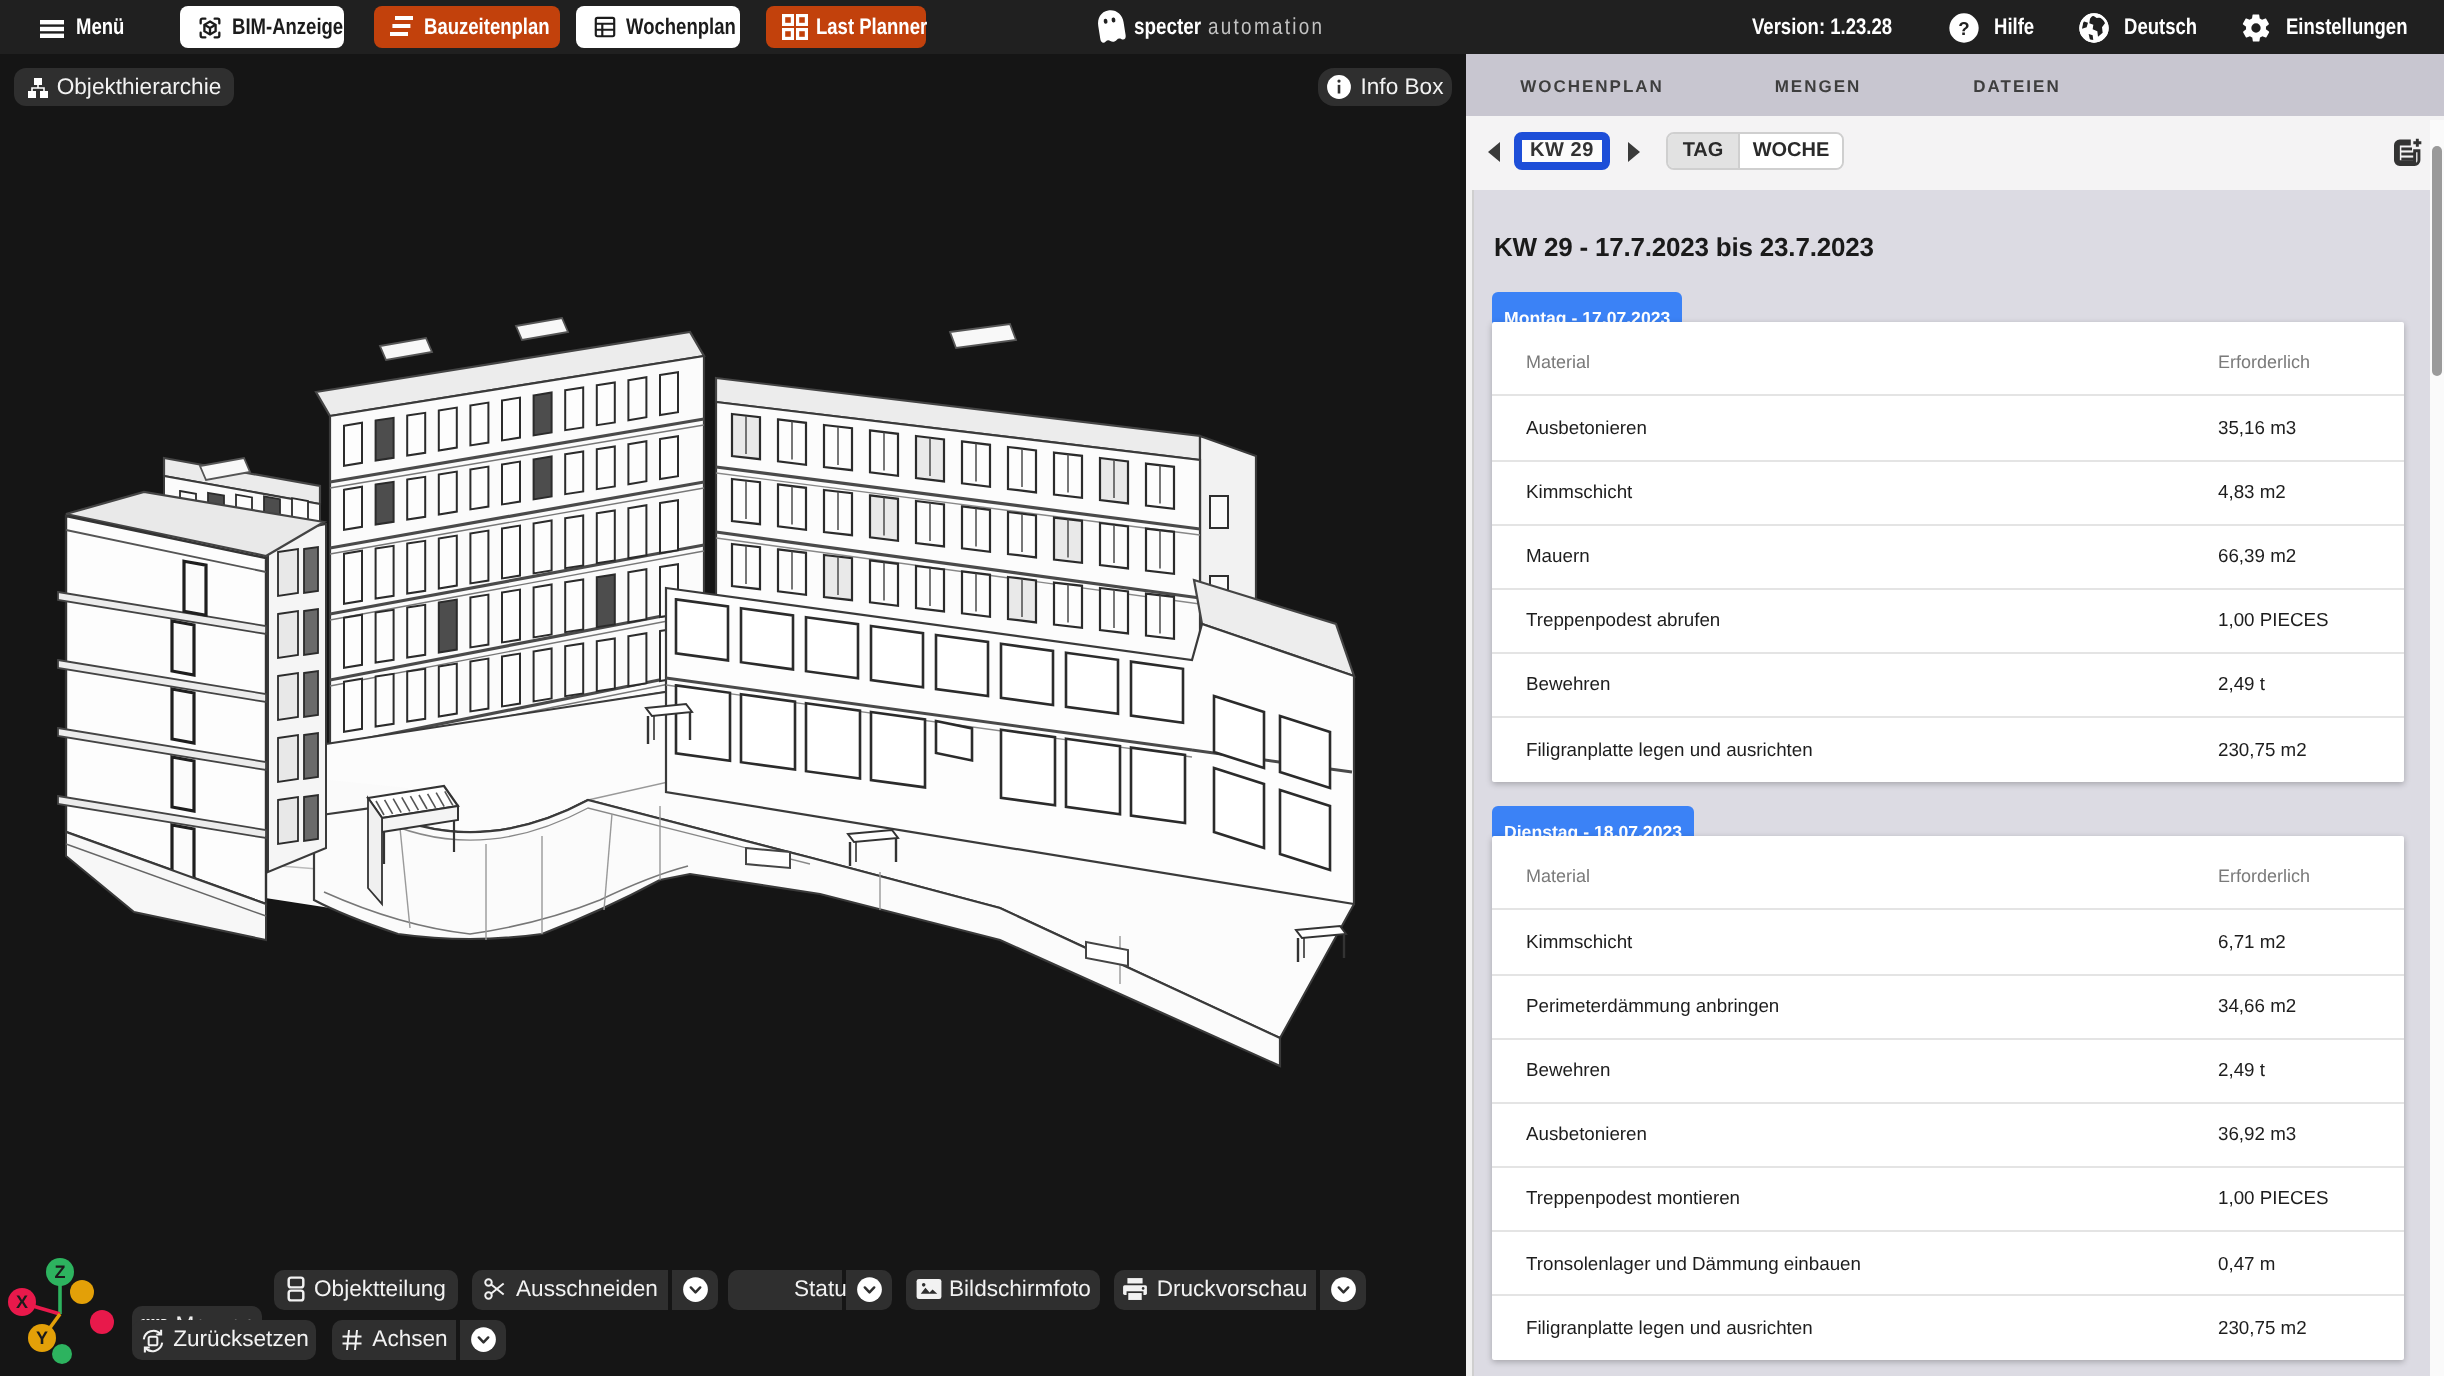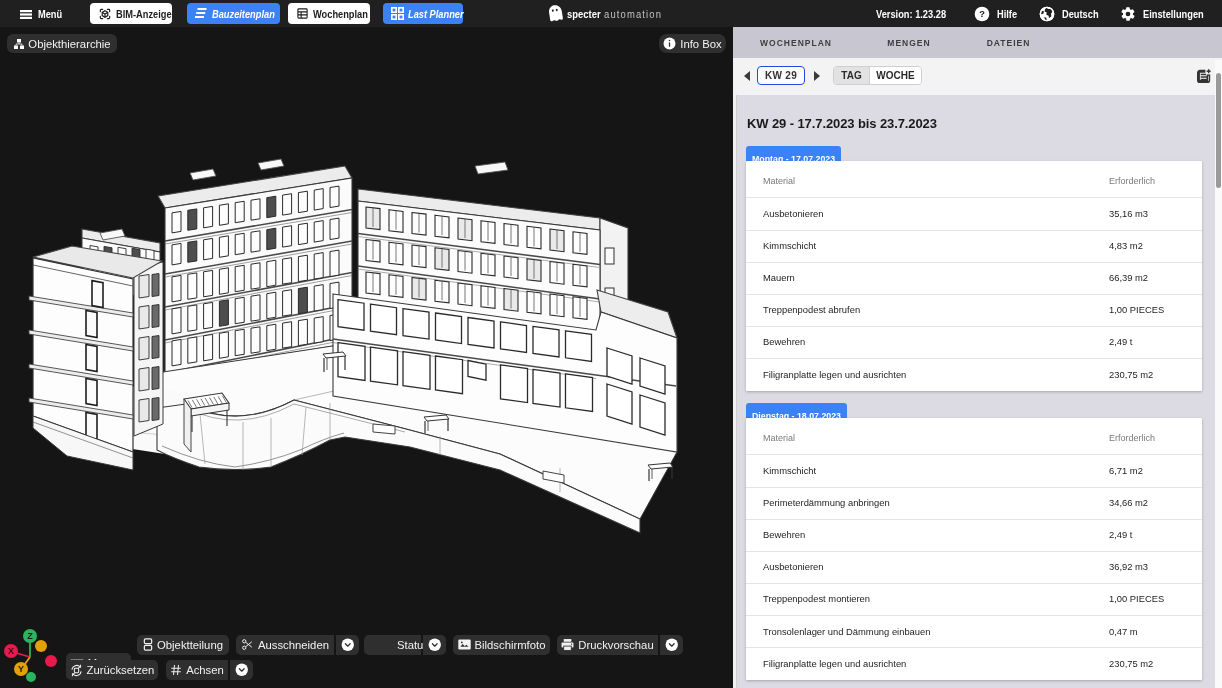--- a/index.html
+++ b/index.html
@@ -3,21 +3,21 @@
 <style>
 *{margin:0;padding:0;box-sizing:border-box;}
 html,body{width:1222px;height:688px;overflow:hidden;background:#161616;
 font-family:"Liberation Sans",sans-serif;-webkit-font-smoothing:antialiased;}
 .abs{position:absolute;}
 #topbar{position:absolute;left:0;top:0;width:1222px;height:27px;background:#202020;}
 .tb{position:absolute;top:3px;height:21px;border-radius:4px;display:flex;align-items:center;
 font-size:11.3px;font-weight:700;color:#fff;}
 .tb span{margin-left:4px;white-space:nowrap;transform:scaleX(.82);transform-origin:left center;}
 .tb svg{flex-shrink:0;}
-.tbdark{background:#3b82f6;font-style:italic;}
+.tbdark{background:#c2410c;}
 .tbwhite{background:#fff;color:#1c1c1c;}
 .tbtxt{position:absolute;top:0;height:27px;display:flex;align-items:center;color:#fff;
 font-size:11.3px;font-weight:700;white-space:nowrap;transform:scaleX(.82);transform-origin:left center;}
 #viewport{position:absolute;left:0;top:27px;width:733px;height:661px;background:#151515;}
 .vbtn{position:absolute;background:#2f2f2f;border-radius:5px;color:#f2f2f2;font-size:11.3px;
 display:flex;align-items:center;justify-content:center;gap:4px;}
 #panel{position:absolute;left:733px;top:27px;width:489px;height:661px;background:#dcdbe3;}
 #tabs{position:absolute;left:0;top:0;width:489px;height:31px;background:#c8c6d0;display:flex;}
 .tab{height:31px;display:flex;align-items:center;justify-content:center;font-size:8.5px;
 font-weight:700;letter-spacing:1px;color:#3e3e3e;}
@@ -442,21 +442,21 @@
 </div>
 
 <div id="panel">
   <div id="tabs">
     <div class="tab" style="width:126px">WOCHENPLAN</div>
     <div class="tab" style="width:100px">MENGEN</div>
     <div class="tab" style="width:99px">DATEIEN</div>
   </div>
   <div id="ptools">
     <div class="arrow abs" style="left:11px;top:13px;border-right:6px solid #3a3a3a;"></div>
-    <div class="abs" style="left:24px;top:7.5px;width:48px;height:19px;background:#fcfcfc;border:1px solid #1d4ed8;border-radius:4px;display:flex;align-items:center;justify-content:center;font-size:10px;font-weight:700;color:#333;letter-spacing:.3px;">KW 29</div>
+    <div class="abs" style="left:24px;top:7.5px;width:48px;height:19px;background:#fcfcfc;border:4px solid #1d4ed8;border-radius:4px;display:flex;align-items:center;justify-content:center;font-size:10px;font-weight:700;color:#333;letter-spacing:.3px;">KW 29</div>
     <div class="arrow abs" style="left:81px;top:13px;border-left:6px solid #3a3a3a;"></div>
     <div class="abs" style="left:100px;top:7.5px;height:19px;border:1px solid #cfcfcf;border-radius:4px;display:flex;overflow:hidden;">
       <div style="width:36px;background:#e2e2e2;display:flex;align-items:center;justify-content:center;font-size:10px;font-weight:700;color:#2a2a2a;border-right:1px solid #cfcfcf;">TAG</div>
       <div style="width:51px;background:#fff;display:flex;align-items:center;justify-content:center;font-size:10px;font-weight:700;color:#2a2a2a;">WOCHE</div>
     </div>
     <svg class="abs" style="left:463px;top:10px" width="16" height="16" viewBox="0 0 24 24" fill="#333">
       <path d="M17 19.2H5.8c-.5 0-1-.5-1-1V7c0-.5.5-1 1-1H13V3.8H5.8A3.2 3.2 0 0 0 2.6 7v11.2a3.2 3.2 0 0 0 3.2 3.2H17a3.2 3.2 0 0 0 3.2-3.2V11H17v8.2z" fill="none" stroke="#333" stroke-width="2.2"></path>
       <rect x="7" y="8.6" width="8" height="2.2"></rect>
         <rect x="7" y="12.4" width="10" height="2.2"></rect>
         <rect x="7" y="16.2" width="10" height="2.2"></rect>

